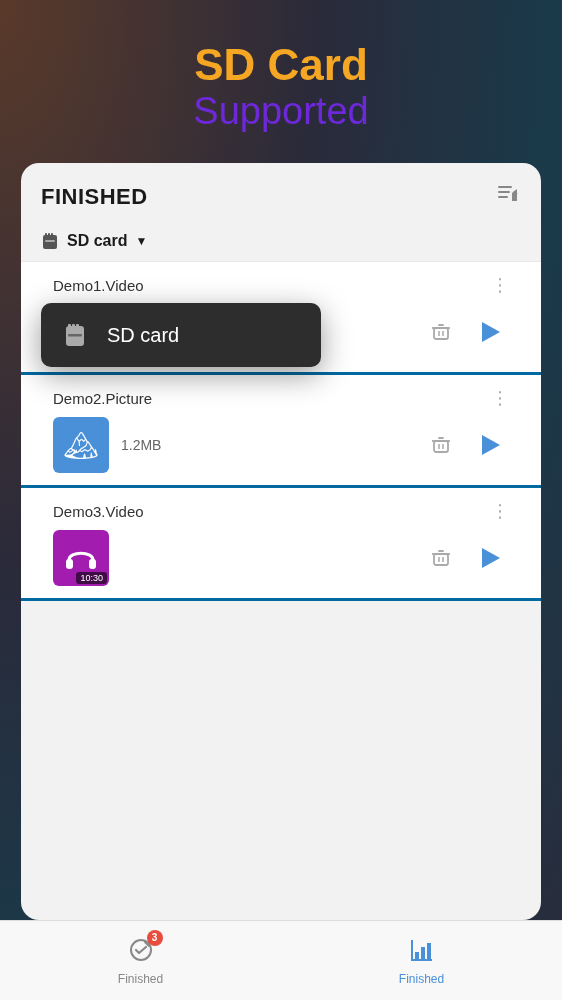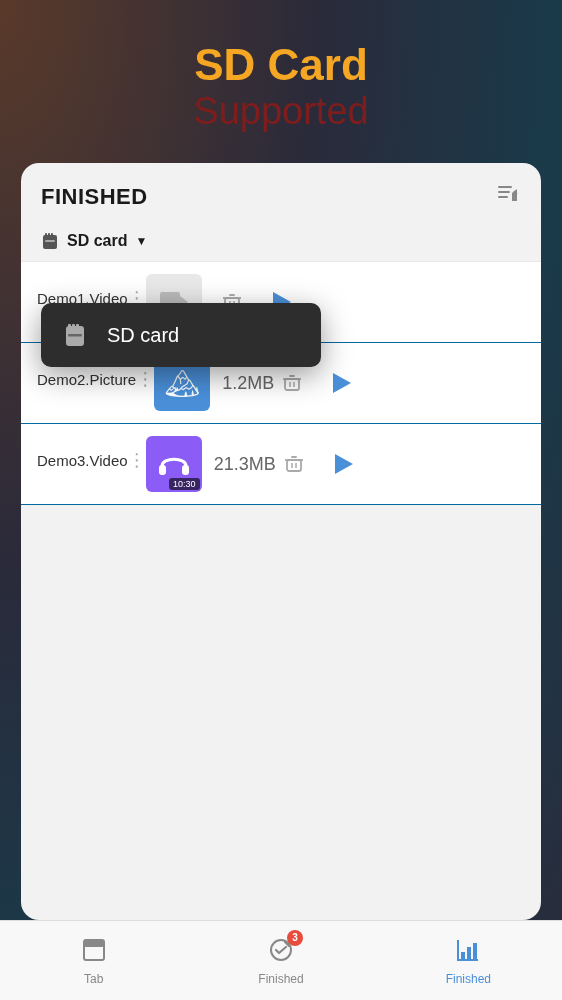--- a/index.html
+++ b/index.html
@@ -19,21 +19,21 @@
       text-align: center;
       padding: 40px 0 30px 0;
     }
     .hero-title .orange {
       color: #F5A623;
       font-size: 44px;
       font-weight: 800;
       display: block;
     }
     .hero-title .white {
-      color: #7f1d1d;
+      color: #6d28d9;
       font-size: 38px;
       font-weight: 400;
       display: block;
     }
 
     .card {
       background: #f2f2f2;
       border-radius: 18px;
       width: 520px;
       flex: 1;
@@ -119,24 +119,24 @@
     .files-list {
       flex: 1;
       overflow-y: auto;
       display: flex;
       flex-direction: column;
     }
 
     .file-item {
       background: #ffffff;
       margin: 0;
-      border-bottom: 1px solid #0369a1;
-      padding: 12px 16px;
-      display: flex;
-      flex-direction: row;
+      border-bottom: 3px solid #0369a1;
+      padding: 12px 32px;
+      display: flex;
+      flex-direction: column;
       position: relative;
     }
     .file-item:first-child {
       border-top: 1px solid #e8e8e8;
     }
 
     .file-item-top {
       display: flex;
       align-items: center;
       justify-content: space-between;
@@ -168,25 +168,25 @@
       flex-shrink: 0;
       position: relative;
     }
     .file-thumb.video {
       background: #e8e8e8;
     }
     .file-thumb.picture {
       background: #4a90d9;
     }
     .file-thumb.music {
-      background: #8b5cf6;
+      background: #a21caf;
       align-items: center;
     }
     .file-size {
-      font-size: 18px;
+      font-size: 14px;
       color: #666;
       flex: 1;
       margin-left: 12px;
     }
     .file-actions {
       display: flex;
       align-items: center;
       gap: 14px;
     }
     .delete-btn {
@@ -402,21 +402,20 @@
       </div>
       <div class="file-item-bottom">
         <div class="file-thumb music" style="position:relative;">
           <svg class="headphone-svg" viewBox="0 0 40 40" fill="none">
             <path d="M8 22 C8 13 32 13 32 22" stroke="white" stroke-width="3" fill="none"></path>
             <rect x="5" y="21" width="7" height="10" rx="3" fill="white"></rect>
             <rect x="28" y="21" width="7" height="10" rx="3" fill="white"></rect>
           </svg>
           <span class="time-badge">10:30</span>
         </div>
-        <span class="file-size">21.3MB</span>
         <div class="file-actions">
           <div class="delete-btn">
             <svg width="22" height="22" viewBox="0 0 22 22" fill="none">
               <rect x="4" y="7" width="14" height="11" rx="2" stroke="#aaa" stroke-width="1.8" fill="none"></rect>
               <line x1="2" y1="7" x2="20" y2="7" stroke="#aaa" stroke-width="1.8"></line>
               <line x1="9" y1="4" x2="13" y2="4" stroke="#aaa" stroke-width="1.8" stroke-linecap="round"></line>
               <line x1="9" y1="10" x2="9" y2="15" stroke="#aaa" stroke-width="1.5"></line>
               <line x1="13" y1="10" x2="13" y2="15" stroke="#aaa" stroke-width="1.5"></line>
             </svg>
           </div>
@@ -425,29 +424,20 @@
           </div>
         </div>
       </div>
     </div>
 
   </div>
 </div>
 
 <div class="tab-bar">
 
-  <div class="tab-item">
-    <div class="tab-icon-wrap">
-      <svg class="tab-svg" viewBox="0 0 28 28" fill="none">
-        <rect x="4" y="4" width="20" height="20" rx="2" stroke="#888" stroke-width="2" fill="none"></rect>
-        <rect x="4" y="4" width="20" height="7" rx="2" fill="#888"></rect>
-      </svg>
-    </div>
-    <span class="tab-label inactive">Tab</span>
-  </div>
 
   <div class="tab-item">
     <div class="tab-icon-wrap">
       <svg class="tab-svg" viewBox="0 0 28 28" fill="none">
         <circle cx="14" cy="14" r="10" stroke="#888" stroke-width="2" fill="none"></circle>
         <polyline points="9,14 12,17 19,11" stroke="#888" stroke-width="2.2" fill="none" stroke-linecap="round" stroke-linejoin="round"></polyline>
         <path d="M18 6 L22 10" stroke="#888" stroke-width="2" stroke-linecap="round"></path>
       </svg>
       <span class="badge">3</span>
     </div>

